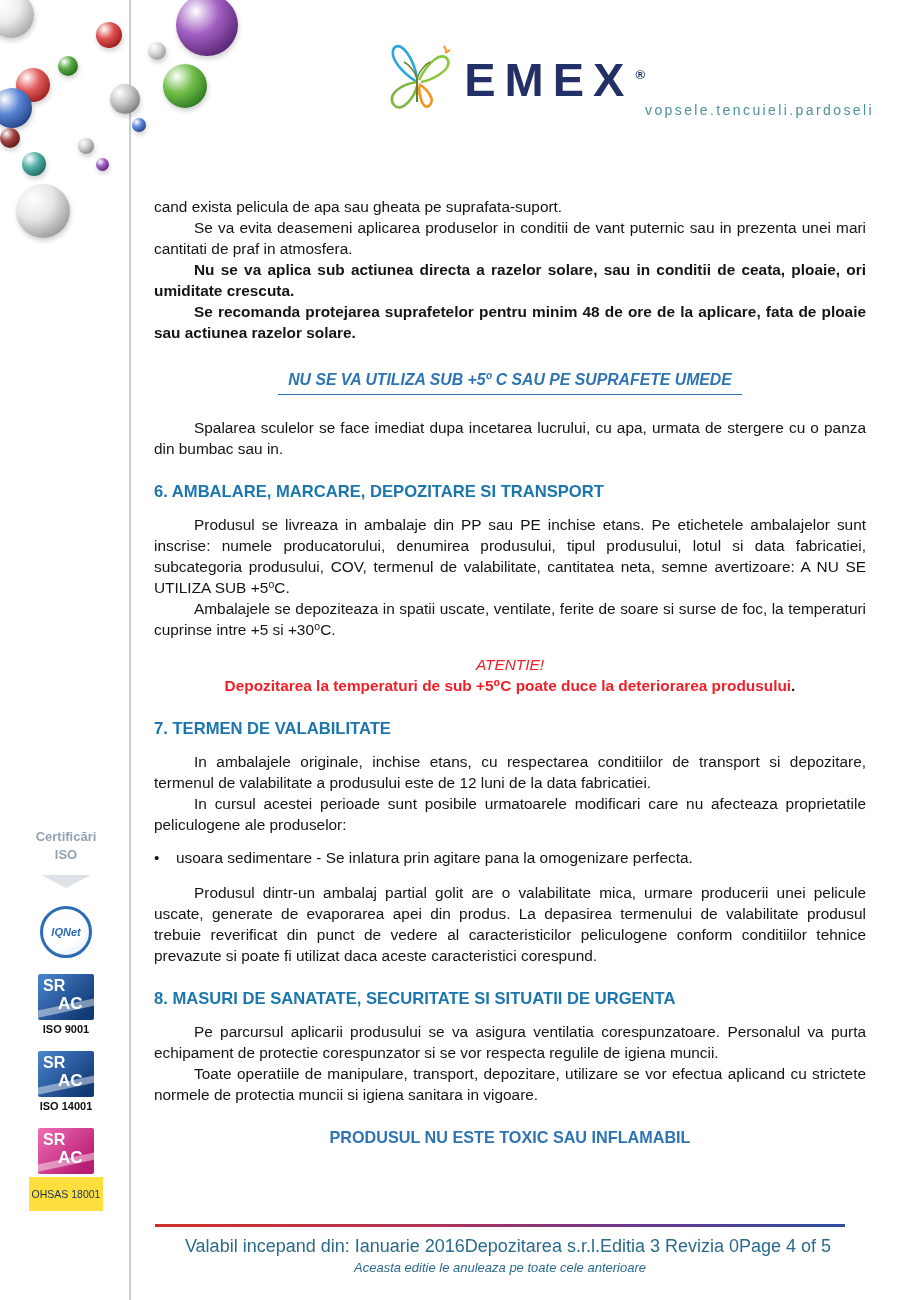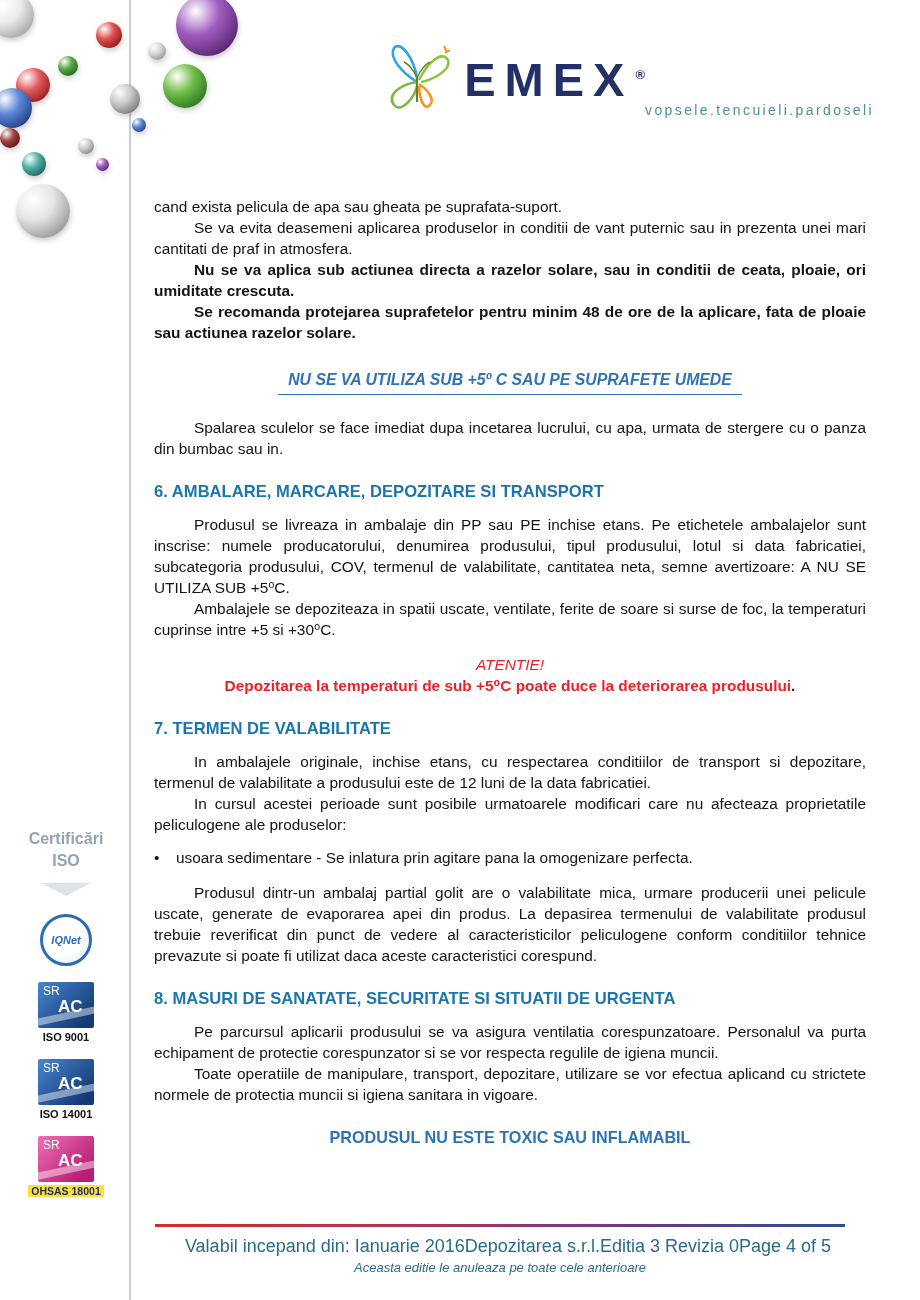--- a/index.html
+++ b/index.html
@@ -14,33 +14,33 @@
       background:radial-gradient(circle at 32% 28%, #ffffff 0%, var(--c1) 38%, var(--c2) 88%);
       box-shadow:1px 3px 5px rgba(0,0,0,.18)}
 
   .brand{position:absolute;top:40px;right:46px;display:flex;flex-direction:row;align-items:flex-end;z-index:2}
   .brand-row{display:flex;align-items:center;gap:10px}
   .brand-name{font-size:47px;font-weight:bold;letter-spacing:9px;color:var(--brand-navy,#233067);line-height:1}
   .brand-name .reg{font-size:13px;vertical-align:super;letter-spacing:0;margin-left:2px}
   .tagline{margin-top:12px;font-size:14px;letter-spacing:2.4px;color:var(--tagline-teal,#4d9198)}
 
   .certs{position:absolute;left:14px;top:828px;width:104px;text-align:center;z-index:2}
-  .cert-title{font-weight:bold;font-size:16px;line-height:1.35;color:#93a3b3}
+  .cert-title{font-weight:bold;font-size:13px;line-height:1.35;color:#93a3b3}
   .cert-arrow{width:0;height:0;margin:12px auto 4px;border-left:25px solid transparent;border-right:25px solid transparent;border-top:13px solid #dfe3e8}
   .iqnet{width:52px;height:52px;margin:18px auto 8px;border-radius:50%;border:3px solid #2b6cb5;color:#2b6cb5;
          font-style:italic;font-weight:bold;font-size:11px;line-height:46px;
          background:radial-gradient(circle at 35% 30%,#ffffff 55%,#dce8f5)}
   .srac{width:56px;height:46px;margin:16px auto 3px;border-radius:2px;color:#fff;text-align:left;padding:3px 5px;position:relative;overflow:hidden}
   .srac-blue{background:linear-gradient(135deg,#4a86d0 0%,#123a75 85%)}
   .srac-pink{background:linear-gradient(135deg,#ef6fb3 0%,#b81c74 85%)}
-  .srac .sr{display:block;font-weight:normal;font-size:12px;line-height:1.1}
+  .srac .sr{display:block;font-weight:bold;font-size:16px;line-height:1.1}
   .srac .ac{display:block;font-weight:bold;font-size:17px;line-height:1.1;margin-left:15px}
   .srac::after{content:"";position:absolute;left:-6px;bottom:9px;width:74px;height:7px;background:rgba(255,255,255,.45);transform:rotate(-12deg)}
   .cap{font-weight:bold;font-size:11px;color:#101010}
-  .cap-ohsas{display:inline-block;background:#ffdf3d;color:#18305e;padding:0 3px;font-weight:bold;font-size:10.5px}
+  .cap-ohsas{display:inline-block;background:#ffdf3d;color:#18305e;padding:11px 3px;font-weight:normal;font-size:10.5px}
 
   .content{position:absolute;left:154px;top:196px;width:712px;font-size:15.4px;line-height:21px;color:#141414;text-align:justify;z-index:1}
   .p{margin:0}
   .ind{text-indent:40px}
   .b{font-weight:bold}
   .banner1{margin:26px 0 22px;text-align:center;font-weight:bold;font-style:italic;color:var(--banner-blue,#2e74b5);font-size:15.8px}
   .banner1 span{display:inline-block;border-bottom:1.5px solid var(--banner-blue,#2e74b5);padding:0 10px 4px}
   .heading{margin:22px 0 12px;font-size:16.6px;font-weight:bold;color:var(--heading,#1b76ad);text-align:left;text-indent:0}
   .attn-t{margin-top:14px;text-align:center;font-weight:normal;font-style:italic;color:var(--attn-red,#f01e28)}
   .attn-x{text-align:center;font-weight:bold;color:var(--attn-red,#f01e28)}

